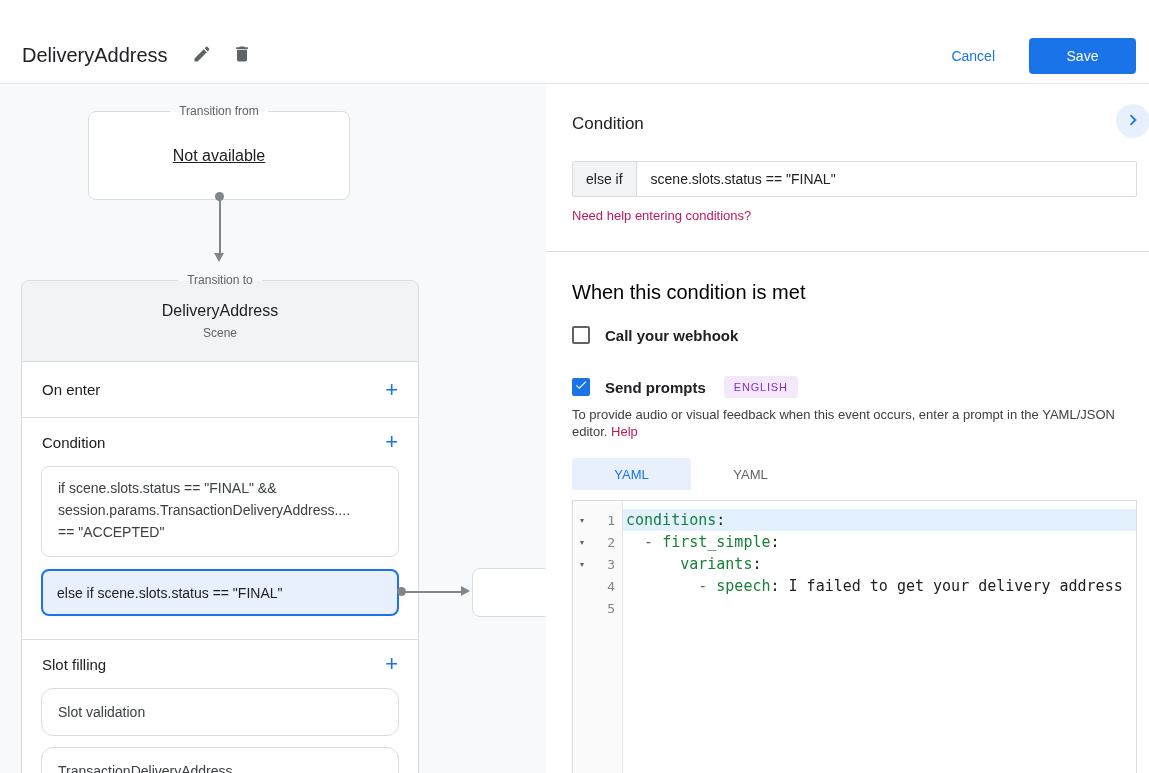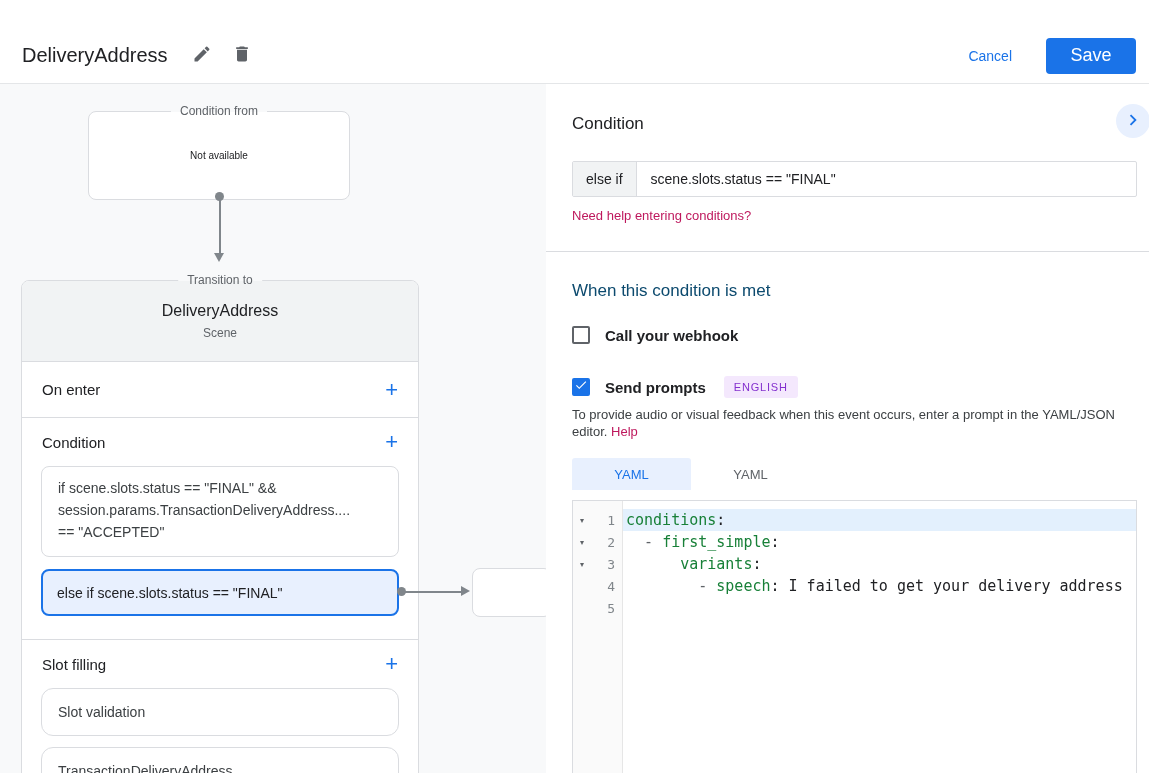--- a/index.html
+++ b/index.html
@@ -11,35 +11,35 @@
   .header { height:56px; flex:0 0 56px; display:flex; align-items:center;
     background:#fff; border-bottom:1px solid #e4e6e8; padding:0 13px 0 22px; }
   .title { font-size:20px; color:#202124; margin-right:18px; }
   .icon-btn { width:32px; height:32px; border:none; background:transparent; cursor:pointer;
     display:flex; align-items:center; justify-content:center; margin-right:8px; }
   .icon-btn svg { fill:#5f6368; }
   .header-spacer { flex:1; }
   .cancel-btn { border:none; background:transparent; color:#1a73e8; font-size:14px;
     font-weight:500; font-family:inherit; cursor:pointer; margin-right:34px; }
   .save-btn { background:#1a73e8; color:#fff; border:none; border-radius:4px;
-    width:90px; height:36px; font-size:18px; font-weight:500; font-family:inherit; cursor:pointer; }
+    width:107px; height:36px; font-size:14px; font-weight:500; font-family:inherit; cursor:pointer; }
 
   
   .main { flex:1; display:flex; min-height:0; }
   .left-panel { width:546px; flex:0 0 546px; background:#f8f9fa; position:relative; overflow:hidden; }
   .right-panel { flex:1; background:#fff; position:relative; overflow:hidden; }
 
   
   .tfrom-box { position:absolute; left:88px; top:27px; width:262px; height:89px;
     background:#fff; border:1px solid #dadce0; border-radius:8px;
     display:flex; align-items:center; justify-content:center; }
   .legend { position:absolute; top:-8px; left:50%; transform:translateX(-50%);
     font-size:12px; color:#5f6368; padding:0 9px; white-space:nowrap; }
   .tfrom-box .legend { background:linear-gradient(180deg,#f8f9fa 55%,#ffffff 45%); }
-  .tfrom-content { font-size:10px; color:#202124; }
+  .tfrom-content { font-size:16px; color:#202124;text-decoration:underline; }
 
   
   .v-dot { position:absolute; left:215px; top:108px; width:9px; height:9px; border-radius:50%; background:#80868b; }
   .v-line { position:absolute; left:218.5px; top:112px; width:2px; height:57px; background:#80868b; }
   .v-arrow { position:absolute; left:214px; top:169px; width:0; height:0;
     border-left:5.5px solid transparent; border-right:5.5px solid transparent; border-top:9px solid #80868b; }
 
   
   .tto-card { position:absolute; left:21px; top:196px; width:398px; bottom:-10px;
     background:#fff; border:1px solid #dadce0; border-radius:8px; }
@@ -84,21 +84,21 @@
     border:1px solid #dadce0; border-radius:2px; display:flex; align-items:stretch; background:#fff; }
   .cond-prefix { background:#f1f3f4; border-right:1px solid #dadce0; display:flex; align-items:center;
     padding:0 13px; font-size:14px; color:#202124; }
   .cond-value { flex:1; border:none; outline:none; background:transparent; padding:0 14px;
     font-size:14px; color:#202124; font-family:inherit; }
 
   .link { color:#be185d; text-decoration:none; cursor:pointer; }
   .help-link { position:absolute; left:26px; top:124px; font-size:13px; }
   .rp-divider { position:absolute; left:0; right:0; top:167px; height:1px; background:#dadce0; }
 
-  .when-title { position:absolute; left:26px; top:197px; font-size:17px; color:#0c4a6e; }
+  .when-title { position:absolute; left:26px; top:197px; font-size:20px; color:#000000; }
 
   .check-row { position:absolute; left:26px; display:flex; align-items:center; }
   .check-row.webhook { top:242px; }
   .check-row.prompts { top:292px; }
   .checkbox { width:18px; height:18px; border-radius:2px; margin-right:15px; flex:0 0 18px; cursor:pointer;
     display:flex; align-items:center; justify-content:center; }
   .checkbox.unchecked { border:2px solid #5f6368; background:#fff; }
   .checkbox.checked { border:2px solid #1a73e8; background:#1a73e8; }
   .check-label { font-size:15px; font-weight:600; color:#202124; }
   .lang-badge { margin-left:18px; background:#f4e8fd; color:#8430ce; font-size:11px; font-weight:500;
@@ -153,21 +153,21 @@
     <div class="header-spacer"></div>
     <button class="cancel-btn">Cancel</button>
     <button class="save-btn">Save</button>
   </div>
 
   <div class="main">
 
     <div class="left-panel">
 
       <div class="tfrom-box">
-        <div class="legend">Condition from</div>
+        <div class="legend">Transition from</div>
         <div class="tfrom-content">Not available</div>
       </div>
 
       <div class="v-dot"></div>
       <div class="v-line"></div>
       <div class="v-arrow"></div>
 
       <div class="tto-card">
         <div class="legend">Transition to</div>
 

